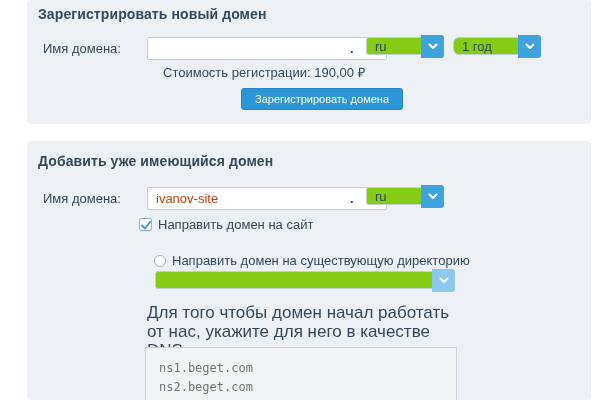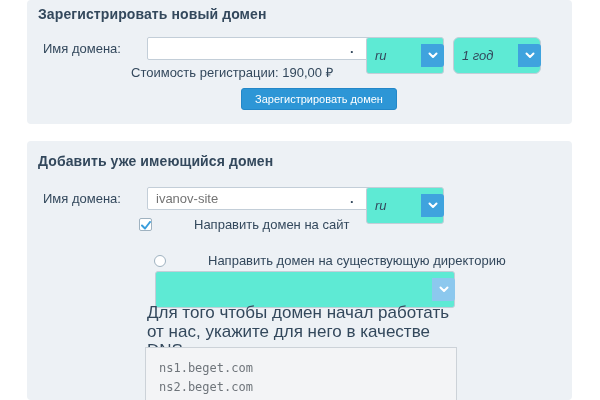--- a/index.html
+++ b/index.html
@@ -3,71 +3,70 @@
 <meta charset="utf-8">
 <style>
   html,body { margin:0; padding:0; background:#fff; }
   .page {
     position:relative; width:600px; height:400px; overflow:hidden;
     background:#fff; font-family:"Liberation Sans", sans-serif;
     -webkit-font-smoothing:antialiased;
   }
   .panel {
     position:absolute; left:27px; width:545px;
-    background:#edf1f5; border-radius:4px;
+    background:#edf1f5; border-radius:4px;padding-left:19px;
   }
   .panel-register { top:0; height:124px; }
   .panel-add { top:141px; height:259px; }
 
   .panel-title {
     position:absolute; left:11px; margin:0;
     font-size:14px; font-weight:bold; color:#33485c; letter-spacing:.1px;
   }
   .field-label {
     position:absolute; width:116px; left:16px; 
     font-size:13px; color:#33485c; line-height:15px;
   }
   .text-input {
     position:absolute; box-sizing:border-box; height:23px; width:240px; left:120px;
     border:1px solid #c3ced8; border-radius:2px; background:#fff;
-    padding:0 8px; font-size:13px; color:#737373; outline:none;
+    padding:0 8px; font-size:13px; color:#c2410c; outline:none;
     font-family:"Liberation Sans", sans-serif;
   }
   .dot-sep {
     position:absolute; left:323px; font-size:13px; font-weight:bold; color:#33485c;
   }
   .select {
-    position:absolute; box-sizing:border-box; height:37px;
-    background:#5eead4; border:1px solid #c3ced8; border-radius:3px;
+    position:absolute; box-sizing:border-box; height:18px;
+    background:#84cc16; border:1px solid #c3ced8; border-radius:3px;
     display:flex; align-items:center; justify-content:space-between;
     cursor:pointer;
-    font-style:italic;
   }
   .select .select-value {
     padding-left:8px; font-size:13px; color:#33485c; white-space:nowrap;
     overflow:hidden;
   }
   .select .chev {
     flex:0 0 23px; width:23px; height:23px; margin:-1px -1px -1px 0;
     background:#3fa3de; border-radius:0 3px 3px 0;
     display:flex; align-items:center; justify-content:center;
   }
   .select.light .chev { background:#8cc8ee; }
 
   .price-text {
-    position:absolute; left:104px; font-size:13px; color:#33485c;
+    position:absolute; left:136px; font-size:13px; color:#33485c;
   }
   .btn-primary {
     position:absolute; left:214px; height:22px; padding:0 13px;
     background:#2d96d6; color:#fff; border:1px solid #2387c8; border-radius:3px;
     font-size:11px; font-family:"Liberation Sans", sans-serif; cursor:pointer;
     line-height:20px;
   }
 
-  .checkbox-row, .radio-row { position:absolute; display:flex; align-items:center;gap:36px; }
+  .checkbox-row, .radio-row { position:absolute; display:flex; align-items:center; }
   .checkbox-box {
     box-sizing:border-box; width:13px; height:13px; background:#fff;
     border:1px solid #9fb2c0; border-radius:2px;
     display:flex; align-items:center; justify-content:center; cursor:pointer;
   }
   .ctrl-label { font-size:13px; color:#33485c; margin-left:6px; white-space:nowrap; }
   .radio-circle {
     box-sizing:border-box; width:12px; height:12px; background:#fff;
     border:1px solid #9fb2c0; border-radius:50%;
     display:flex; align-items:center; justify-content:center; cursor:pointer;
@@ -139,21 +138,21 @@
       <span class="select-value">1 год</span>
       <span class="chev">
         <svg width="10" height="7" viewBox="0 0 10 7">
           <polyline points="1.5,1.5 5,5 8.5,1.5" fill="none" stroke="#ffffff" stroke-width="2" stroke-linecap="round" stroke-linejoin="round"></polyline>
         </svg>
       </span>
     </div>
 
     <div class="price-text">Стоимость регистрации: 190,00 ₽</div>
 
-    <button class="btn-primary">Зарегистрировать домен</button>
+    <button class="btn-primary">Зарегистрировать домена</button>
   </section>
 
   <section class="panel panel-add">
     <h2 class="panel-title">Добавить уже имеющийся домен</h2>
 
     <label class="field-label">Имя домена:</label>
 
     <input class="text-input" type="text" value="ivanov-site" style="">
 
     <span class="dot-sep">.</span>

